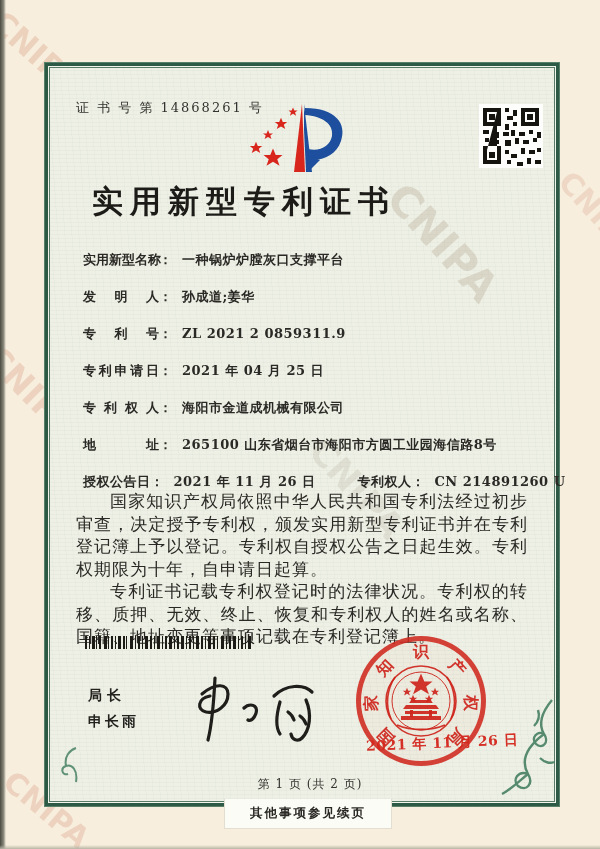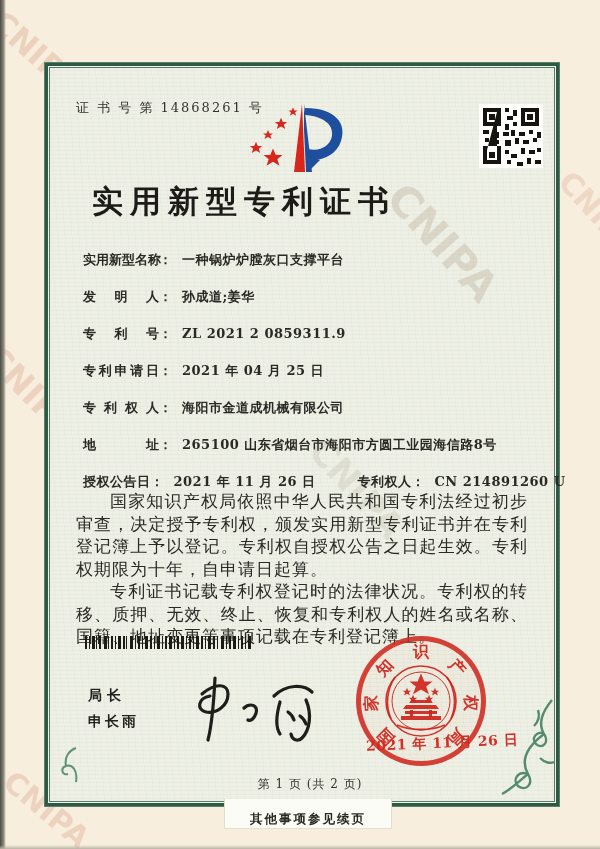--- a/index.html
+++ b/index.html
@@ -63,21 +63,21 @@
     font-size:14px;font-weight:bold;color:rgba(212,38,28,0.95);
     transform:rotate(-2.5deg);letter-spacing:0.5px;white-space:nowrap;}
   
   .flourish-br{position:absolute;left:498px;top:698px;}
   .flourish-bl{position:absolute;left:52px;top:744px;transform:scaleX(-1);}
   
   .page-indicator{position:absolute;left:0;top:776px;width:600px;text-align:center;
     font-size:12px;letter-spacing:1px;color:#33322e;margin-left:10px;}
   .cont-tab{position:absolute;left:224px;top:799px;width:166px;height:29px;
     background:#fcfcf6;border:1px solid #e2dfd0;border-top:none;
-    display:flex;align-items:flex-end;justify-content:center;}
+    display:flex;align-items:center;justify-content:center;}
   .cont-tab span{font-size:12.5px;font-weight:600;letter-spacing:2px;color:#2a2925;}
   .logo{position:absolute;left:246px;top:100px;}
   .qr{position:absolute;left:479px;top:104px;}
 </style>
 </head>
 <body>
 
 <div class="page">
 
   <div class="wm" style="left:-18px;top:34px;font-size:32px;color:rgba(214,150,122,0.32);transform:rotate(42deg);">CNIPA</div>

